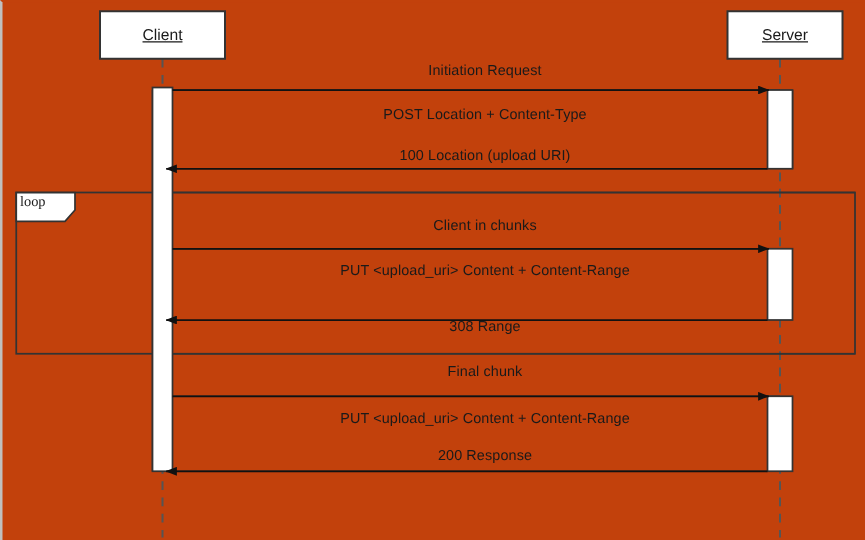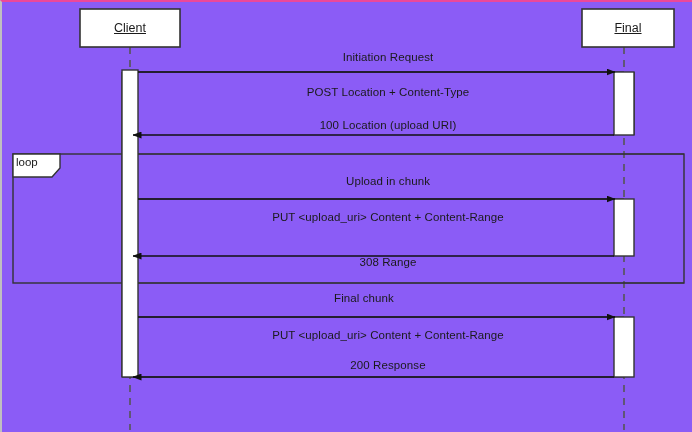--- a/index.html
+++ b/index.html
@@ -4,23 +4,23 @@
 <style>
   html, body {
     margin: 0;
     padding: 0;
     background: #ffffff;
   }
   #canvas {
     position: relative;
     width: 692px;
     height: 432px;
-    background: #8b5cf6;
+    background: #c2410c;
     border-left: 2px solid #c0c0c0;
-    border-top: 2px solid #ec4899;
+    border-top: 2px solid #c2410c;
     box-sizing: border-box;
     overflow: hidden;
     font-family: "Liberation Sans", sans-serif;
   }
   svg.diagram {
     position: absolute;
     left: 0;
     top: 0;
     width: 692px;
     height: 432px;
@@ -38,21 +38,21 @@
     position: absolute;
     font-family: "Liberation Sans", sans-serif;
     font-size: 12.5px;
     color: #1a1a1a;
     text-decoration: underline;
     white-space: nowrap;
     transform: translate(-50%, -50%);
   }
   .frag-label {
     position: absolute;
-    font-family: Liberation Sans, sans-serif;
+    font-family: Liberation Serif, serif;
     font-size: 11.5px;
     color: #1a1a1a;
     white-space: nowrap;
   }
 </style>
 </head>
 <body>
 
 <div id="canvas">
 
@@ -103,35 +103,35 @@
       <line x1="612" y1="375" x2="131" y2="375" stroke="#111111" stroke-width="1.4" marker-end="url(#arrow-left)"></line>
     </g>
 
     <g>
       <rect x="78" y="7" width="100" height="38" fill="#ffffff" stroke="#333333" stroke-width="1.6"></rect>
       <rect x="580" y="7" width="92" height="38" fill="#ffffff" stroke="#333333" stroke-width="1.6"></rect>
     </g>
   </svg>
 
   <div class="participant-label" style="left:128px; top:26px;">Client</div>
-  <div class="participant-label" style="left:626px; top:26px;">Final</div>
+  <div class="participant-label" style="left:626px; top:26px;">Server</div>
 
   <div class="frag-label" style="left:14px; top:154px;">loop</div>
 
   <div class="msg-label" style="left:386px; top:49px;">Initiation Request</div>
 
   <div class="msg-label" style="left:386px; top:84px;">POST Location + Content-Type</div>
 
   <div class="msg-label" style="left:386px; top:117px;">100 Location (upload URI)</div>
 
-  <div class="msg-label" style="left:386px; top:173px;">Upload in chunk</div>
+  <div class="msg-label" style="left:386px; top:173px;">Client in chunks</div>
 
   <div class="msg-label" style="left:386px; top:209px;">PUT &lt;upload_uri&gt; Content + Content-Range</div>
 
   <div class="msg-label" style="left:386px; top:238px;margin-top:16px;">308 Range</div>
 
-  <div class="msg-label" style="left:362px; top:290px;">Final chunk</div>
+  <div class="msg-label" style="left:386px; top:290px;">Final chunk</div>
 
   <div class="msg-label" style="left:386px; top:327px;">PUT &lt;upload_uri&gt; Content + Content-Range</div>
 
   <div class="msg-label" style="left:386px; top:357px;text-align:right;">200 Response</div>
 
 </div>
 
 </body></html>

